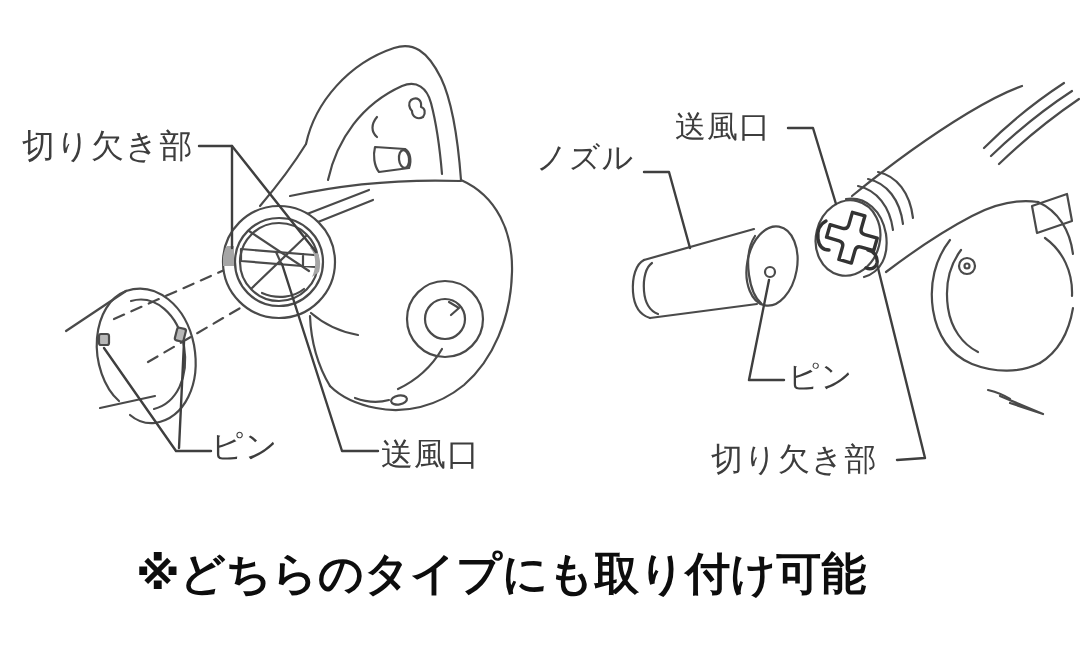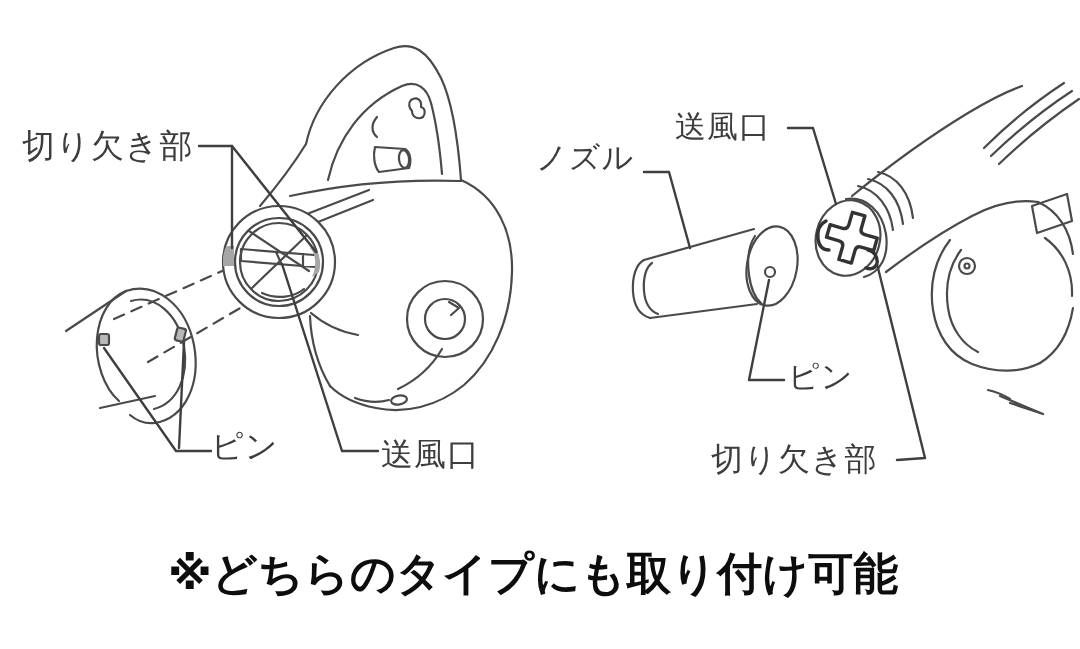--- a/index.html
+++ b/index.html
@@ -33,21 +33,20 @@
   }
   .note-text{
     position:absolute;
     left:136px;top:551px;
     color:#0d0d0d;
     font-size:45px;
     font-weight:bold;
     letter-spacing:0px;
     white-space:nowrap;
     line-height:1;
-    margin-left:32px;
   }
 </style>
 </head>
 <body>
 
 <div class="stage">
 
   <svg class="art" width="1080" height="649" viewBox="0 0 1080 649">
 
     <g>

